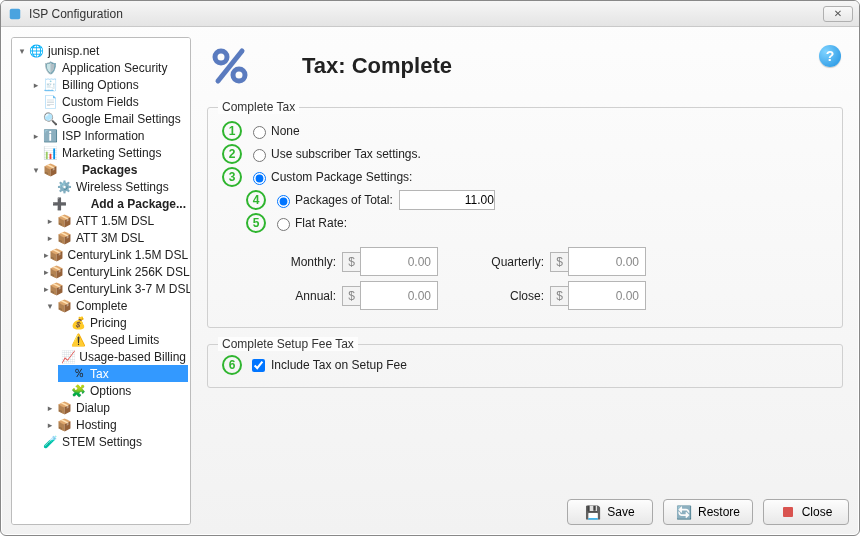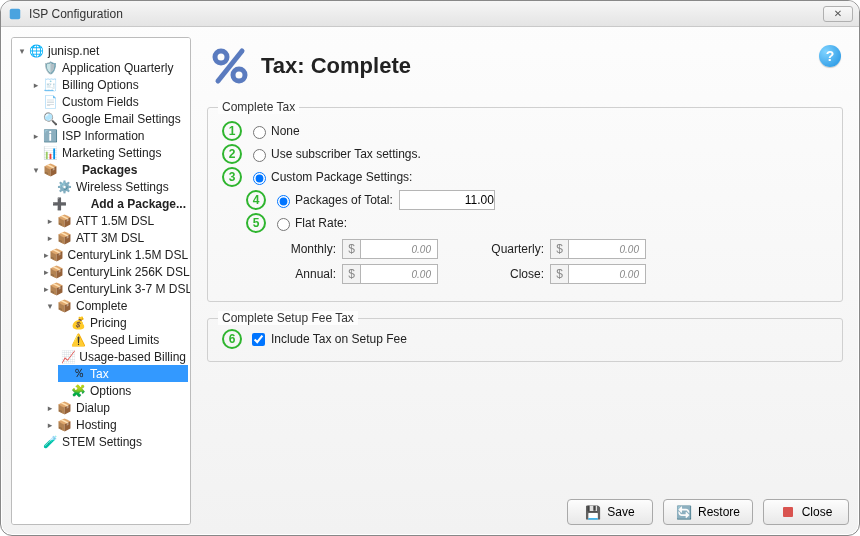--- a/index.html
+++ b/index.html
@@ -7,21 +7,21 @@
     margin: 0;
     font-family: "Segoe UI", Tahoma, Arial, sans-serif;
     font-size: 12px;
     color: #222;
     background: #fff;
   }
   .window {
     width: 860px;
     height: 536px;
     border: 1px solid #888;
-    border-radius: 12px;
+    border-radius: 6px;
     background: linear-gradient(#fdfdfd, #f2f2f2);
     position: relative;
     box-shadow: 0 0 0 1px #fff inset;
     overflow: hidden;
   }
   .titlebar {
     height: 26px;
     background: linear-gradient(#f6f6f6, #e4e4e4);
     border-bottom: 1px solid #c9c9c9;
     display: flex;
@@ -89,20 +89,21 @@
   .main {
     flex: 1;
     position: relative;
     display: flex;
     flex-direction: column;
   }
   .header {
     display: flex;
     align-items: center;
     padding: 8px 8px 14px 8px;
+    gap: 41px;
   }
   .header-icon {
     width: 42px; height: 42px; margin-right: 10px;
     display: inline-flex; align-items:center; justify-content:center;
   }
   .header-title { font-size: 22px; font-weight: 700; color: #222; }
   .help-btn {
     position: absolute; top: 8px; right: 8px;
     width: 22px; height: 22px;
     border-radius: 11px;
@@ -152,44 +153,44 @@
     margin-left: 6px;
     width: 96px; height: 20px;
     border: 1px solid #b5b5b5;
     background: #fff;
     text-align: right;
     padding: 0 0;
     font-size: 12px;
   }
   .rates {
     margin-left: 56px;
-    margin-top: 6px;
+    margin-top: 14px;
   }
   .rates-row {
     display: flex; align-items: center;
     margin: 5px 0;
   }
   .rlabel {
     width: 58px; text-align: right; margin-right: 6px;
   }
   .spacer { width: 40px; }
   .money {
     display: inline-flex; align-items: center;
   }
   .money-prefix {
     width: 18px; height: 20px; border: 1px solid #b5b5b5;
     border-right: none;
     background: #f3f3f3; color: #888;
     display: inline-flex; align-items: center; justify-content: center;
     font-size: 12px;
   }
   .money-input {
-    width: 78px; height: 20px; border: 1px solid #b5b5b5;
+    width: 78px; height: 29px; border: 1px solid #b5b5b5;
     background: #fff; text-align: right; padding: 0 6px;
-    font-size: 10px; color: #888; font-style: italic;
+    font-size: 12px; color: #888;
   }
 
   .checkbox-line {
     display: flex; align-items: center;
   }
   .checkbox-line input { margin-right: 6px; }
 
   .footer {
     position: absolute; bottom: 10px; right: 10px;
     display: flex; gap: 10px;
@@ -232,21 +233,21 @@
           <div class="row">
             <span class="expander">▾</span>
             <span class="t-icon">🌐</span>
             <span class="t-label">junisp.net</span>
           </div>
           <ul>
             <li>
                 <div class="row">
                   <span class="expander blank"></span>
                   <span class="t-icon">🛡️</span>
-                  <span class="t-label">Application Quarterly</span>
+                  <span class="t-label">Application Security</span>
                 </div>
               </li>
             <li>
                 <div class="row">
                   <span class="expander">▸</span>
                   <span class="t-icon">🧾</span>
                   <span class="t-label">Billing Options</span>
                 </div>
               </li>
             <li>

